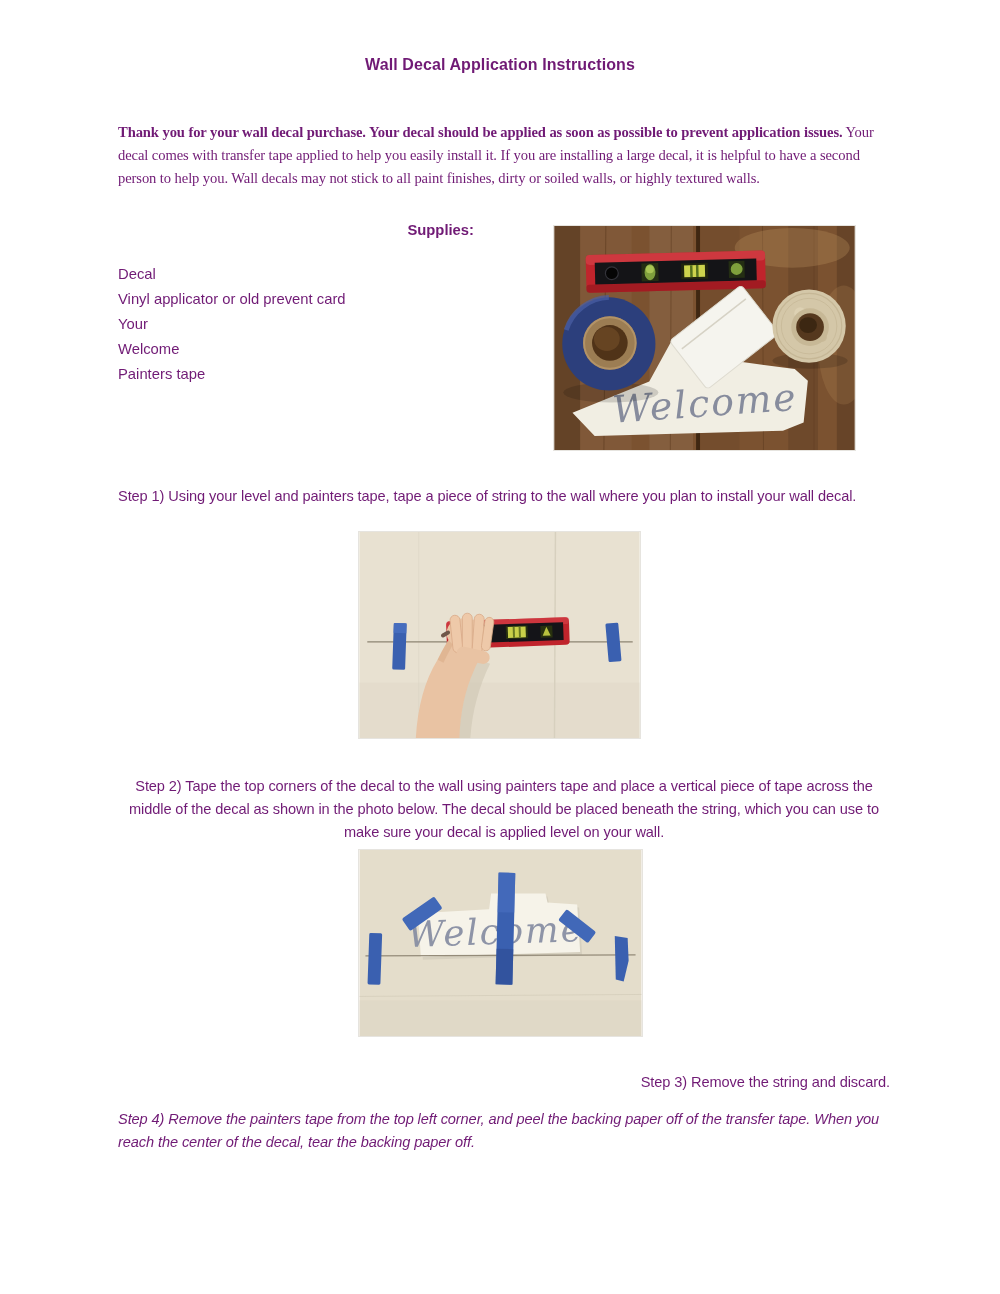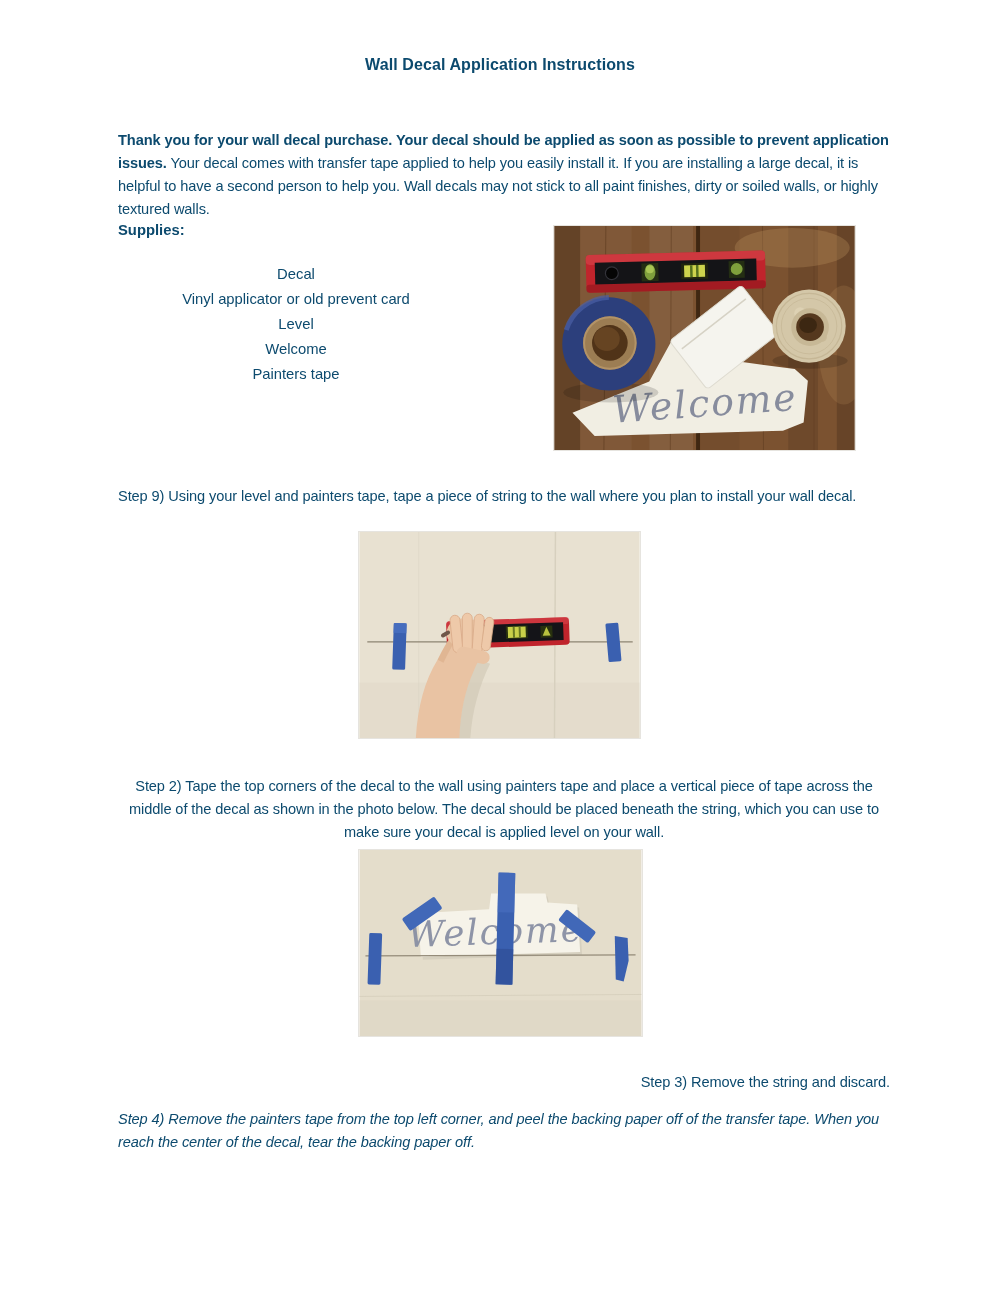--- a/index.html
+++ b/index.html
@@ -1,35 +1,35 @@
 <!DOCTYPE html>
 <html><head>
 <meta charset="utf-8">
 <style>
   html,body{margin:0;padding:0;background:#ffffff;}
   .page{
     position:relative;width:1000px;height:1294px;background:#ffffff;
-    font-family:"Liberation Sans","DejaVu Sans",sans-serif;color:#0c4a6e;overflow:hidden;
+    font-family:"Liberation Sans","DejaVu Sans",sans-serif;color:#701a75;overflow:hidden;
   }
   .doc-title{
     position:absolute;top:56px;left:0;width:100%;text-align:center;
     font-size:16px;font-weight:700;letter-spacing:0.1px;
   }
   .para{
     position:absolute;left:118px;width:772px;
     font-size:14.6px;line-height:23px;letter-spacing:-0.1px;
   }
-  #intro{top:114px;}
+  #intro{top:106px;font-family:Liberation Serif, serif;}
   .bold-lead{font-weight:700;}
   .supplies-heading{
-    position:absolute;left:118px;top:222px;width:356px;text-align:left;
+    position:absolute;left:118px;top:222px;width:356px;text-align:right;
     font-weight:700;font-size:14.8px;
   }
   .supplies-list{
-    position:absolute;left:118px;top:262px;width:356px;text-align:center;
+    position:absolute;left:118px;top:262px;width:356px;
     font-size:14.8px;line-height:25px;
   }
   .photo{position:absolute;display:block;border:1px solid #e6e4df;box-sizing:border-box;background:#fff;}
   #photo1{left:553px;top:225px;width:303px;height:226px;}
   #photo2{left:358px;top:531px;width:283px;height:208px;}
   #photo3{left:358px;top:849px;width:285px;height:188px;}
   #step1{top:470px;}
   #step2{top:760px;text-align:center;}
   #step3{top:1056px;text-align:right;}
   #step4{top:1093px;font-style:italic;}
@@ -45,21 +45,21 @@
 
   <div class="doc-title">Wall Decal Application Instructions</div>
 
   <p class="para" id="intro"><span class="bold-lead">Thank you for your wall decal purchase. Your decal should be applied as soon as possible to prevent application issues.</span><span> Your decal comes with transfer tape applied to help you easily install it. If you are installing a large decal, it is helpful to have a second person to help you. Wall decals may not stick to all paint finishes, dirty or soiled walls, or highly textured walls.</span></p>
 
   <div class="supplies-heading">Supplies:</div>
 
   <div class="supplies-list">
     <div>Decal</div>
     <div>Vinyl applicator or old prevent card</div>
-    <div>Level</div>
+    <div>Your</div>
     <div>Welcome</div>
     <div>Painters tape</div>
   </div>
 
   <svg class="photo" id="photo1" viewBox="0 0 303 226">
     <rect width="303" height="226" fill="#7b5230"></rect>
     <rect x="0" width="26" height="226" fill="#000000" opacity="0.18"></rect>
     <rect x="26" width="52" height="226" fill="#ffffff" opacity="0.04"></rect>
     <rect x="96" width="44" height="226" fill="#ffffff" opacity="0.07"></rect>
     <rect x="143" width="4" height="226" fill="#3f2712"></rect>
@@ -117,21 +117,21 @@
       <circle cx="257" cy="101" r="33" fill="none" stroke="#c2b391" stroke-width="1.2" opacity="0.8"></circle>
       <circle cx="257" cy="101" r="28" fill="none" stroke="#c2b391" stroke-width="1" opacity="0.6"></circle>
       <circle cx="248" cy="88" r="6" fill="#e2d7ba" opacity="0.6"></circle>
       <circle cx="270" cy="112" r="5" fill="#c4b592" opacity="0.7"></circle>
       <circle cx="258" cy="102" r="19" fill="#c7b896"></circle>
       <circle cx="258" cy="102" r="14" fill="#55381e"></circle>
       <ellipse cx="256" cy="100" rx="9" ry="8" fill="#3c2712"></ellipse>
     </g>
   </svg>
 
-  <p class="para" id="step1">Step 9) Using your level and painters tape, tape a piece of string to the wall where you plan to install your wall decal.</p>
+  <p class="para" id="step1">Step 1) Using your level and painters tape, tape a piece of string to the wall where you plan to install your wall decal.</p>
 
   <svg class="photo" id="photo2" viewBox="0 0 283 208">
     <rect width="283" height="208" fill="#e8e1d1"></rect>
     <line x1="198" y1="0" x2="197" y2="208" stroke="#d3ccba" stroke-width="1.5" opacity="0.8"></line>
     <line x1="60" y1="0" x2="60" y2="208" stroke="#d8d1c0" stroke-width="1" opacity="0.5"></line>
     <rect x="0" y="152" width="283" height="56" fill="#d8d1bf" opacity="0.25"></rect>
     <path d="M 100,208 C 102,180 108,150 118,128 L 132,133 C 121,155 114,180 112,208 Z" fill="#c9c1ad" opacity="0.5"></path>
     <line x1="8" y1="111" x2="276" y2="111" stroke="#8d8472" stroke-width="1.2"></line>
 
     <g transform="rotate(2 40 115)">

